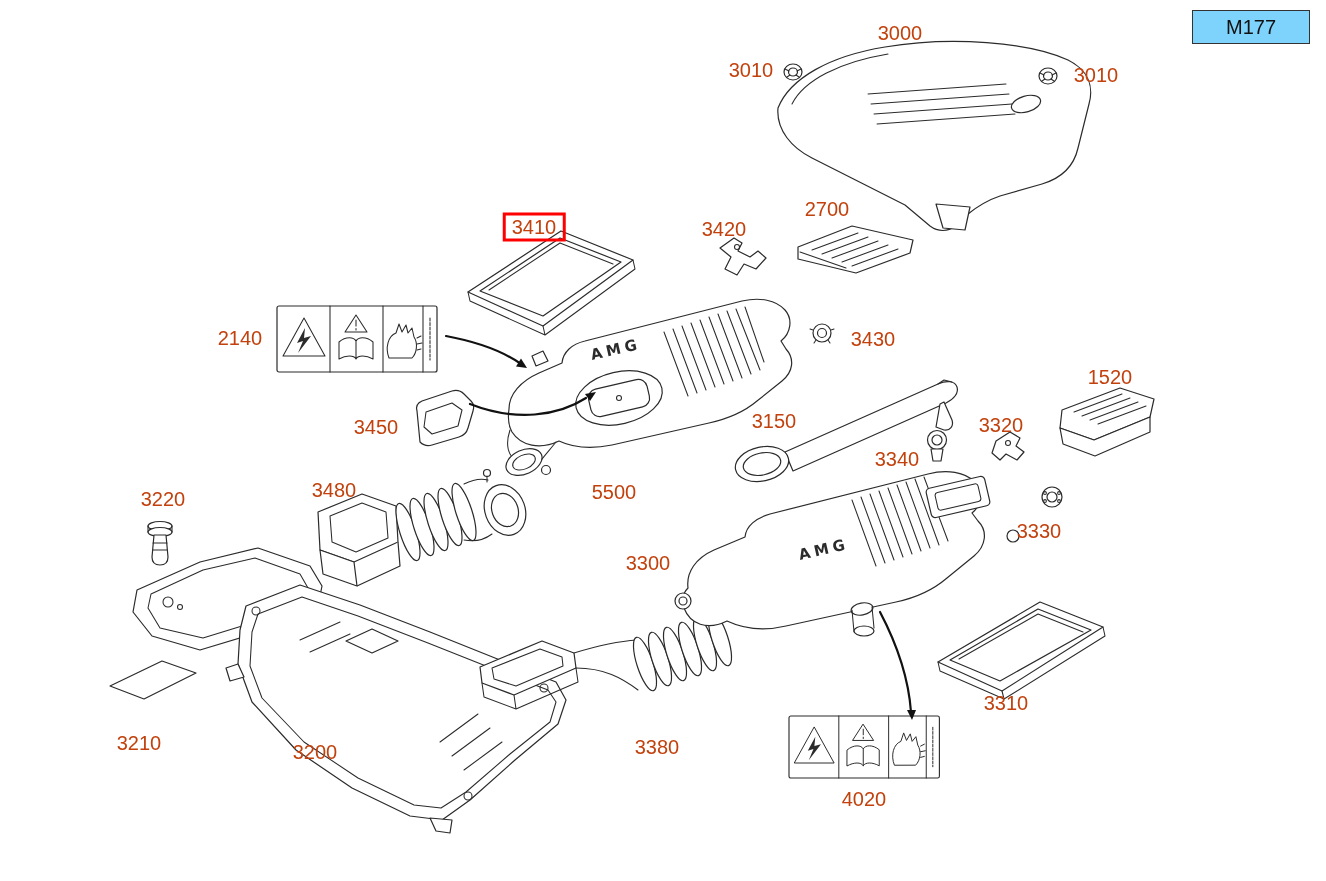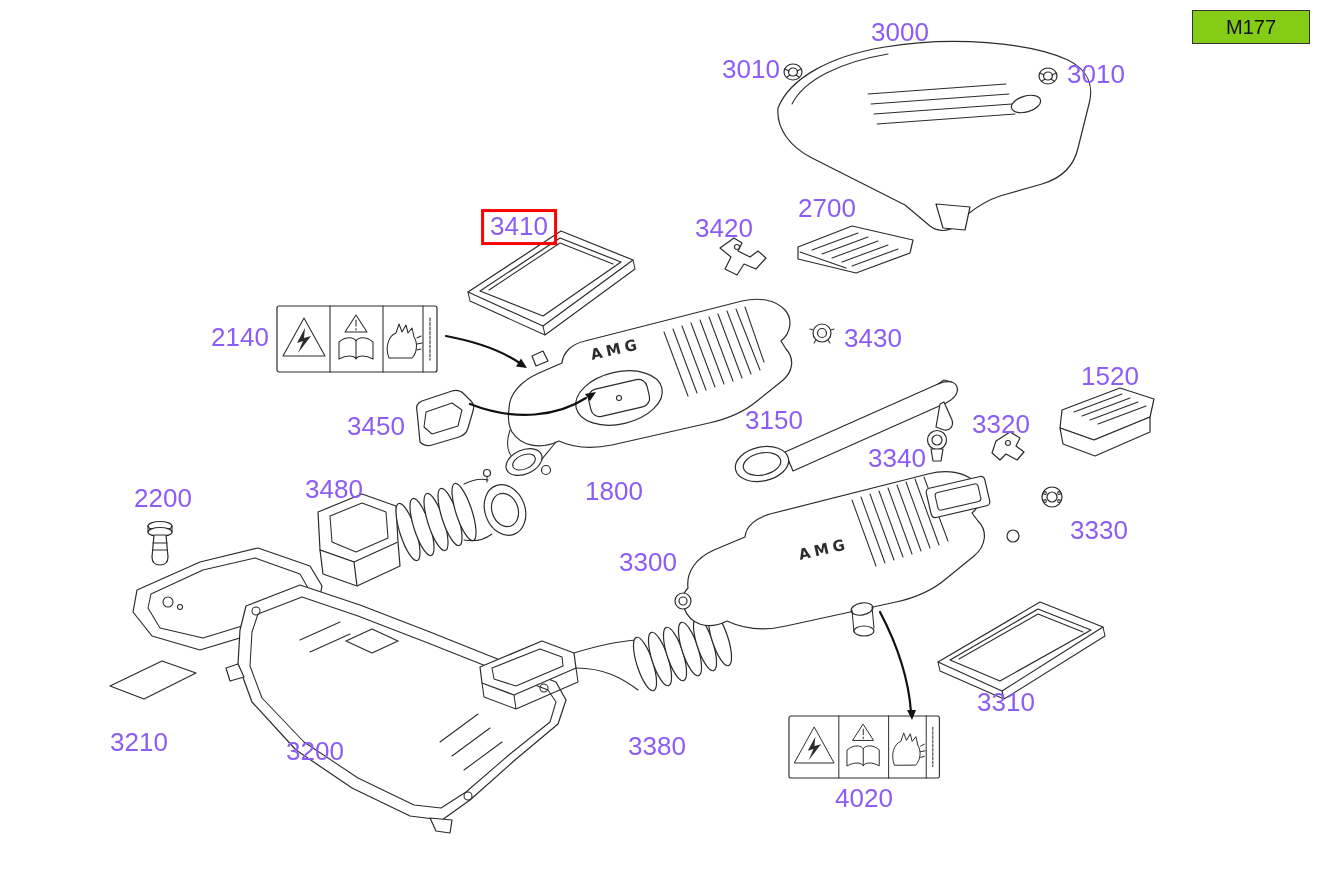--- a/index.html
+++ b/index.html
@@ -14,28 +14,28 @@
 
   .s  { fill:#ffffff; stroke:var(--line,#2b2b2b); stroke-width:1.2; stroke-linejoin:round; }
   .l  { fill:none; stroke:var(--line,#2b2b2b); stroke-width:1.05; stroke-linejoin:round; stroke-linecap:round; }
   .fl { fill:var(--line,#2b2b2b); stroke:none; }
   .arr  { fill:none; stroke:#111; stroke-width:2.2; stroke-linecap:round; }
   .arrh { fill:#111; stroke:none; }
   .amg { font-family:"DejaVu Sans", sans-serif; font-size:15px; font-weight:bold; letter-spacing:4px; fill:var(--line,#2b2b2b); }
 
   .part-label {
     position:absolute; transform:translate(-50%,-50%);
-    font-size:26px; color:#8b5cf6; white-space:nowrap;
+    font-size:20px; color:#c2410c; white-space:nowrap;
     z-index:2; cursor:pointer; line-height:1.15;
   }
-  .part-label.highlight { border:3px solid var(--hl,#ff0000); padding:0 6px; }
+  .part-label.highlight { border:3px solid var(--hl,#ff0000); padding:0 6px;margin-left:15px; }
 
   .badge {
     position:absolute; left:1192px; top:10px; width:118px; height:34px;
-    border:1.5px solid #333; background:#84cc16; z-index:2;
+    border:1.5px solid #333; background:#7dd3fc; z-index:2;
     display:flex; align-items:center; justify-content:center;
     font-size:20px; color:#111;
   }
 </style>
 </head>
 <body>
 
 <div class="stage">
 
   <svg class="art" width="1326" height="881" viewBox="0 0 1326 881">
@@ -256,24 +256,24 @@
   <div class="part-label" style="left:827px;top:209px">2700</div>
   <div class="part-label highlight" style="left:519px;top:227px">3410</div>
   <div class="part-label" style="left:724px;top:229px">3420</div>
   <div class="part-label" style="left:240px;top:338px">2140</div>
   <div class="part-label" style="left:873px;top:339px">3430</div>
   <div class="part-label" style="left:1110px;top:377px">1520</div>
   <div class="part-label" style="left:774px;top:421px">3150</div>
   <div class="part-label" style="left:376px;top:427px">3450</div>
   <div class="part-label" style="left:1001px;top:425px">3320</div>
   <div class="part-label" style="left:897px;top:459px">3340</div>
-  <div class="part-label" style="left:614px;top:492px">1800</div>
-  <div class="part-label" style="left:163px;top:499px">2200</div>
+  <div class="part-label" style="left:614px;top:492px">5500</div>
+  <div class="part-label" style="left:163px;top:499px">3220</div>
   <div class="part-label" style="left:334px;top:490px">3480</div>
-  <div class="part-label" style="left:1099px;top:531px">3330</div>
+  <div class="part-label" style="left:1039px;top:531px">3330</div>
   <div class="part-label" style="left:648px;top:563px">3300</div>
   <div class="part-label" style="left:1006px;top:703px">3310</div>
   <div class="part-label" style="left:139px;top:743px">3210</div>
   <div class="part-label" style="left:315px;top:752px">3200</div>
   <div class="part-label" style="left:657px;top:747px">3380</div>
   <div class="part-label" style="left:864px;top:799px">4020</div>
 
 </div>
 
 </body></html>

